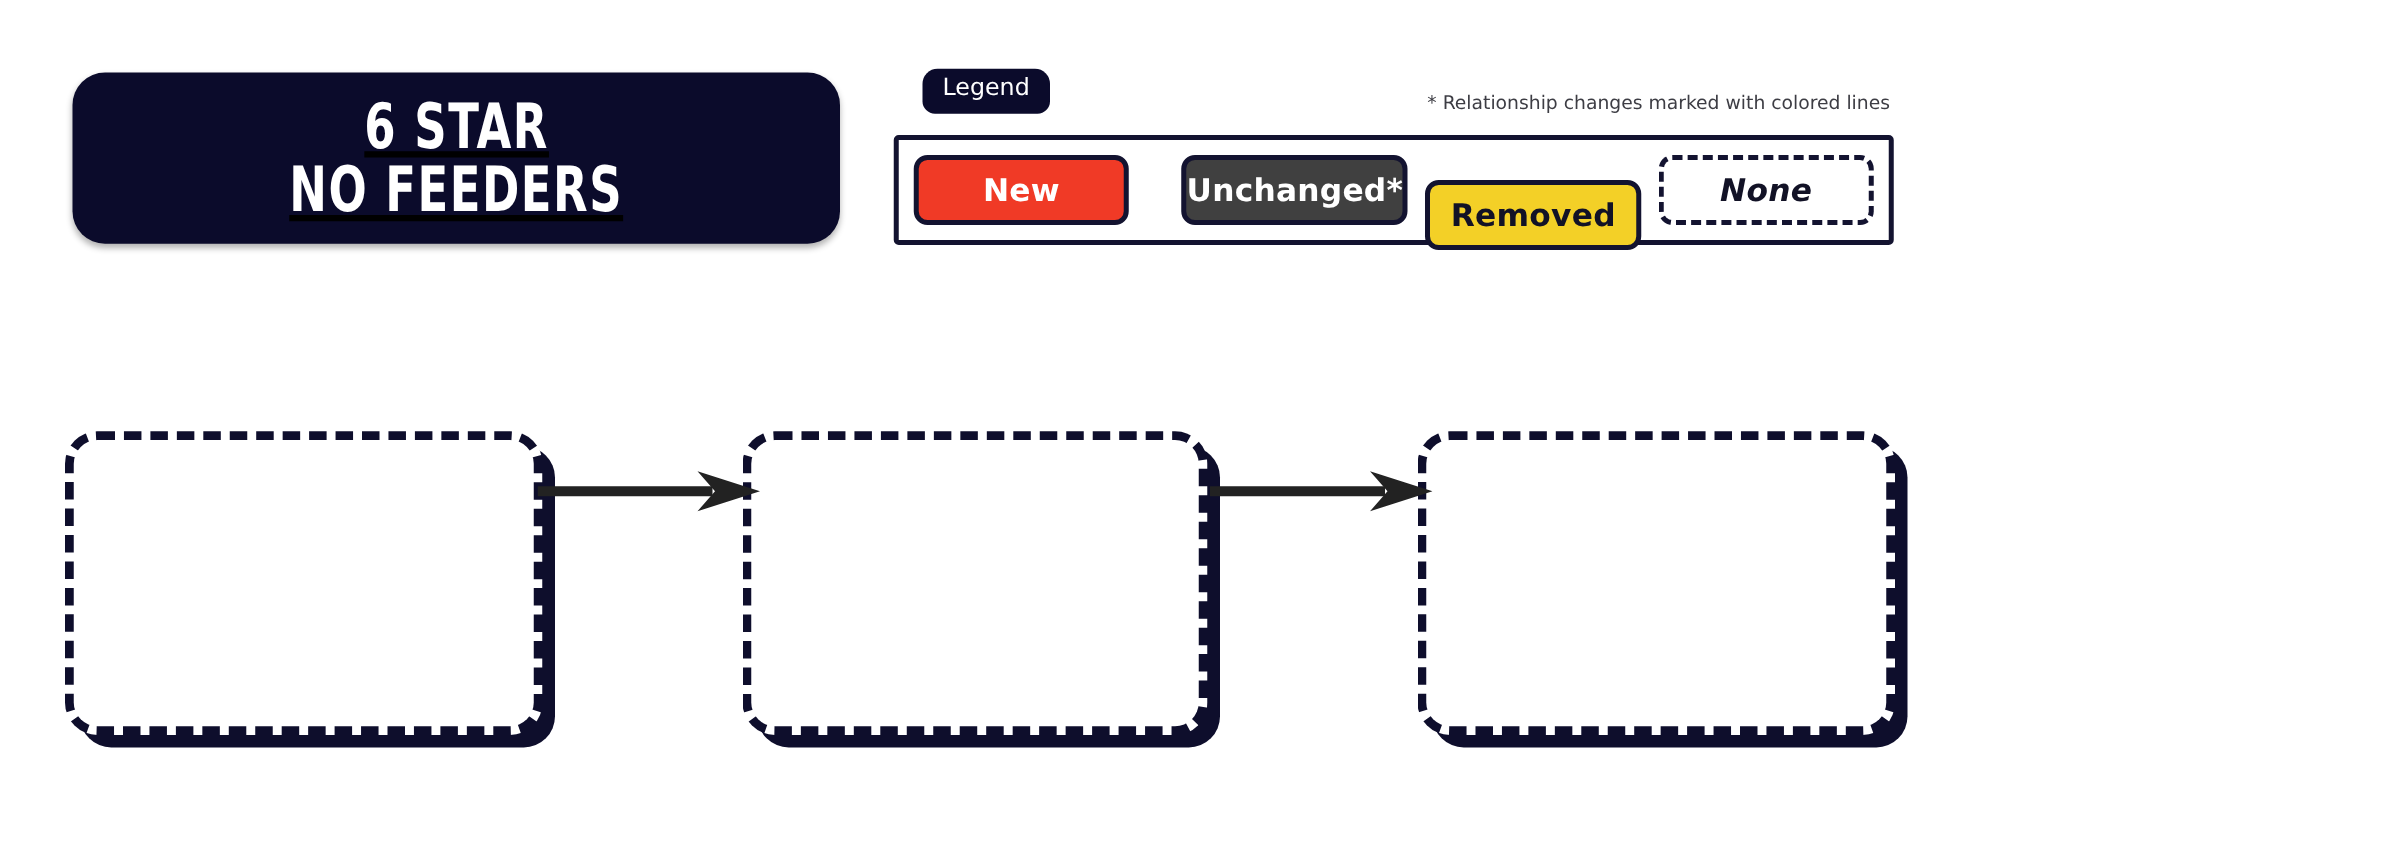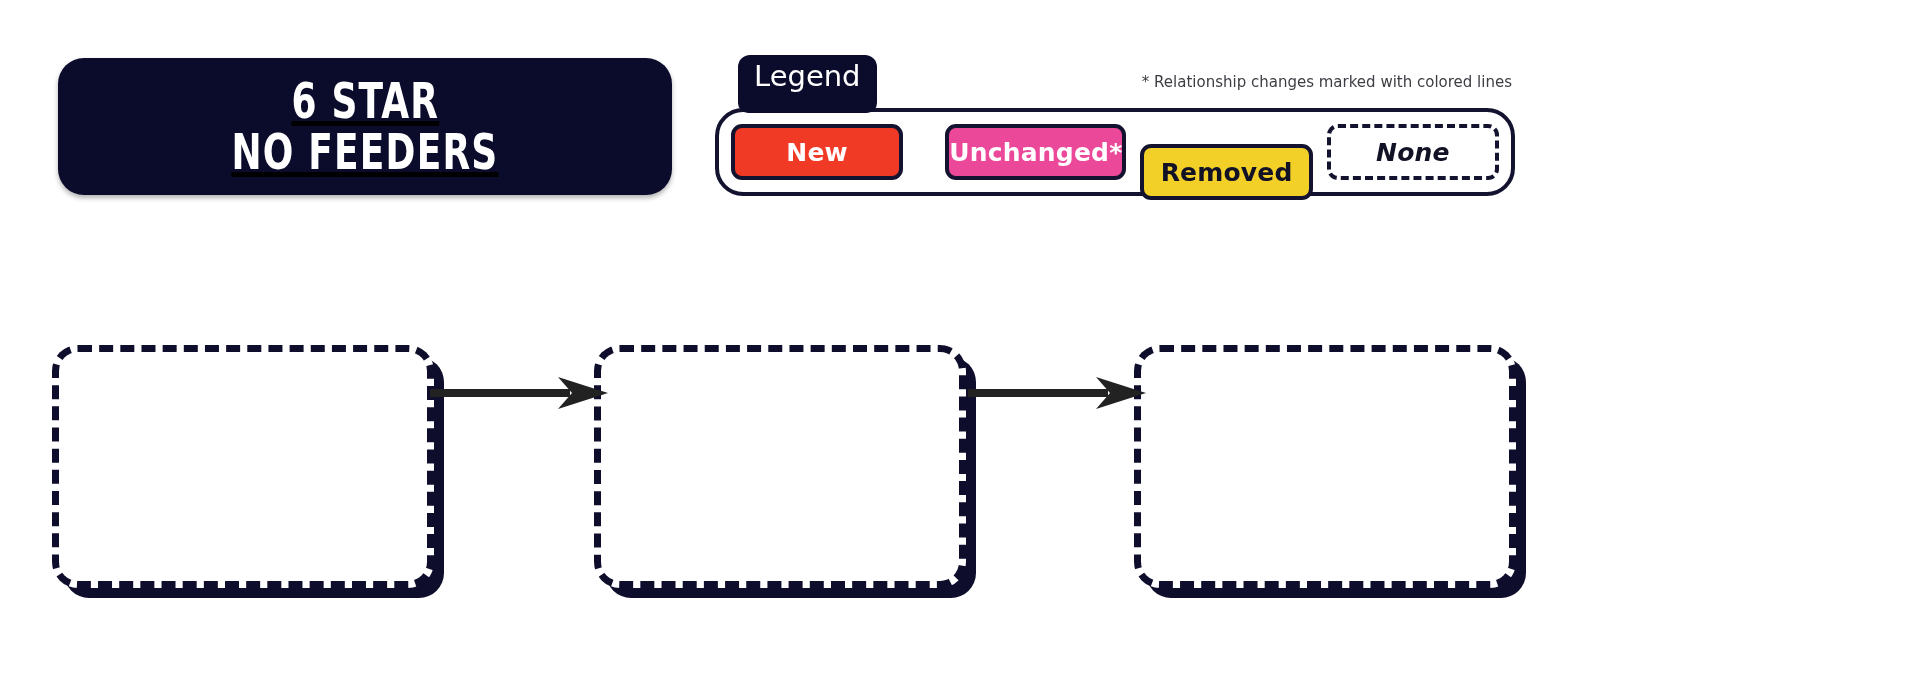--- a/index.html
+++ b/index.html
@@ -47,38 +47,38 @@
     color:#3d3d44;
     font-size:15px;
     font-family:"DejaVu Sans","Liberation Sans",sans-serif;
     white-space:nowrap;
   }
 
   
   .legend-tab{
     position:absolute;
     left:738px; top:55px;
-    padding:6px 16px 22px 16px;
+    padding:6px 16px 10px 16px;
     background:#0b0b2b;
     border-radius:12px 12px 10px 10px;
     color:#ffffff;
-    font-size:29px;
+    font-size:19px;
     line-height:1.05;
     font-family:"DejaVu Sans","Liberation Sans",sans-serif;
     z-index:3;
   }
 
   
   .legend-panel{
     position:absolute;
     left:715px; top:108px;
     width:800px; height:88px;
     background:#ffffff;
     border:4px solid #131330;
-    border-radius:28px;
+    border-radius:4px;
     display:flex;
     align-items:center;
     gap:14px;
     padding:0 12px;
     box-sizing:border-box;
     z-index:2;
   }
   .chip{
     flex:1 1 0;
     height:56px;
@@ -134,21 +134,21 @@
     <div class="title-line">6 STAR</div>
     <div class="title-line">NO FEEDERS</div>
   </div>
 
   <div class="legend-note">* Relationship changes marked with colored lines</div>
 
   <div class="legend-tab">Legend</div>
 
   <div class="legend-panel">
     <div class="chip" style="background: rgb(240, 58, 38); color: rgb(255, 255, 255);">New</div>
-    <div class="chip" style="background: #ec4899; color: rgb(255, 255, 255); margin-left: 28px;">Unchanged*</div>
+    <div class="chip" style="background: #404040; color: rgb(255, 255, 255); margin-left: 28px;">Unchanged*</div>
     <div class="chip" style="background: rgb(243, 208, 39); color: rgb(18, 18, 38); margin-top: 40px;">Removed</div>
     <div class="chip dashed" style="background: rgb(255, 255, 255); color: rgb(18, 18, 38);">None</div>
   </div>
 
   <div class="flow-box" id="box1"></div>
   <div class="flow-box" id="box2"></div>
   <div class="flow-box" id="box3"></div>
 
   <div class="arrow" id="arrow1">
     <svg width="178" height="40" viewBox="0 0 178 40" xmlns="http://www.w3.org/2000/svg">

